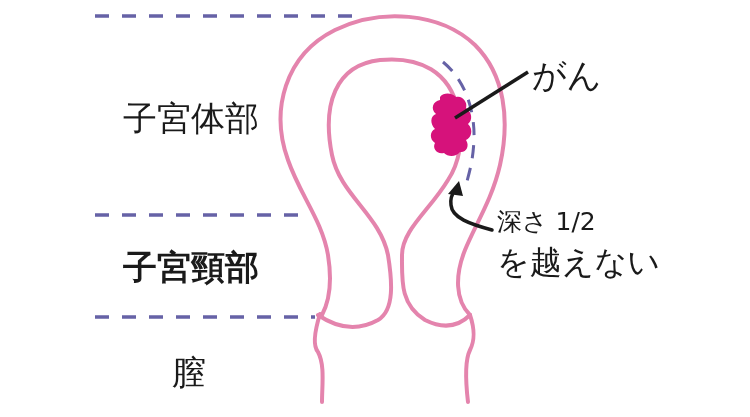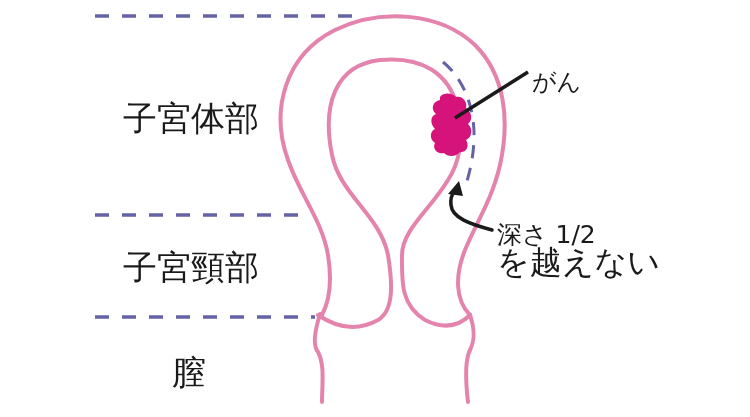--- a/index.html
+++ b/index.html
@@ -23,24 +23,24 @@
     }
     .label {
       position: absolute;
       color: #1a1a1a;
       font-size: 34px;
       line-height: 1;
       white-space: nowrap;
       letter-spacing: 0px;
     }
     .label-body { left: 123px; top: 101px; }
-    .label-cervix { left: 123px; top: 250px; }
+    .label-cervix { left: 123px; top: 250px; font-weight: bold; }
     .label-vagina { left: 172px; top: 355px; }
-    .label-cancer { left: 532px; top: 70px; font-size: 24px; }
-    .label-depth1 { left: 497px; top: 222px; font-size: 25px; }
+    .label-cancer { left: 532px; top: 58px; font-size: 34px; }
+    .label-depth1 { left: 497px; top: 209px; font-size: 25px; }
     .label-depth2 { left: 497px; top: 246px; font-size: 32px; }
   </style>
 </head>
 <body>
 
 <svg id="diagram" viewBox="0 0 750 417" xmlns="http://www.w3.org/2000/svg">
 
   <g stroke="#6662a6" stroke-width="3.5" stroke-dasharray="14,13" fill="none">
     <line x1="95" y1="16" x2="362" y2="16"></line>
     <line x1="95" y1="215" x2="310" y2="215"></line>

